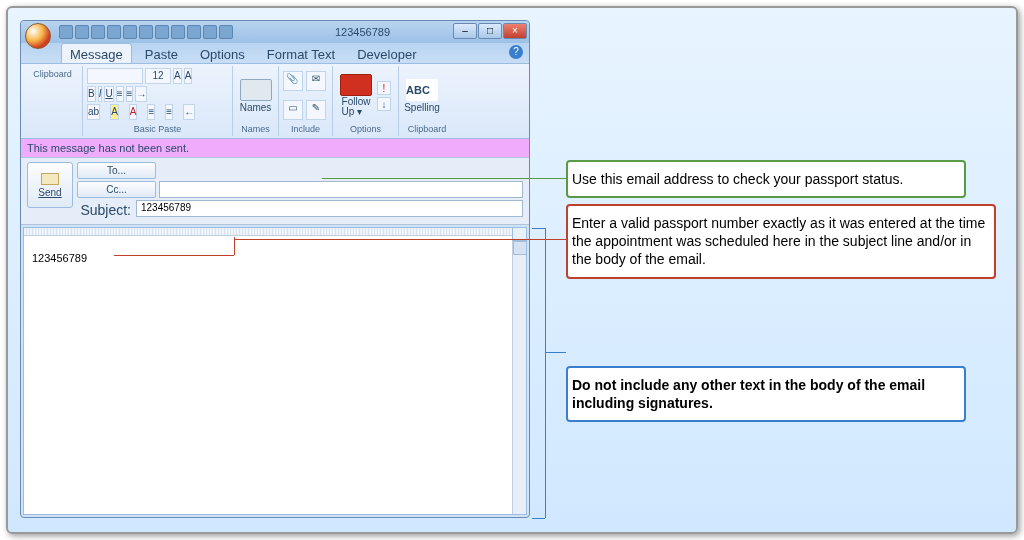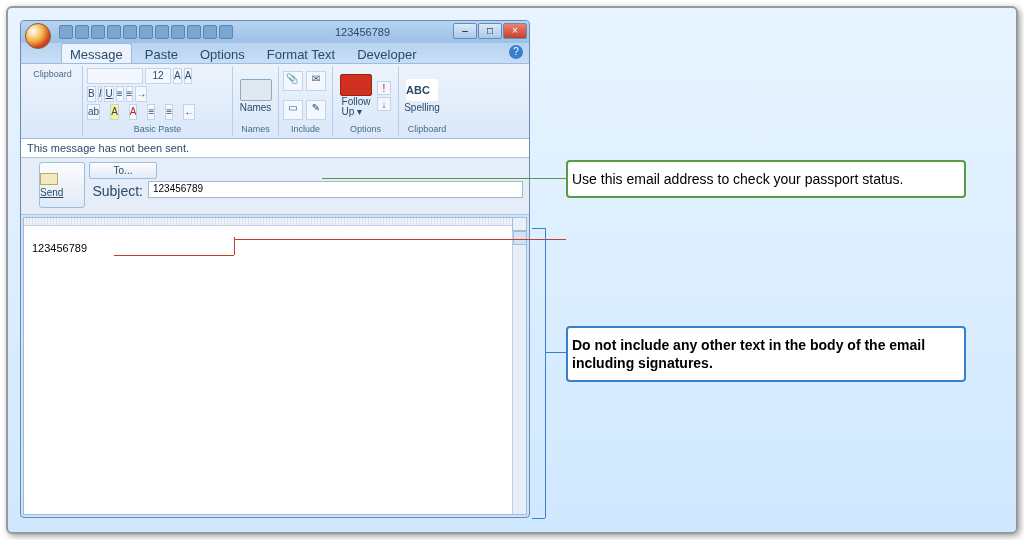--- a/index.html
+++ b/index.html
@@ -144,52 +144,51 @@
   .basictext { width: 150px; }
   .bt-cell {
     border: 1px solid #c0d4ec;
     background: #f4f8fe;
     font-size: 10px;
     text-align: center;
     line-height: 14px;
     color: #2b4a6a;
   }
   .info-bar {
-    background: #ffffff;
+    background: #f0abfc;
     border-bottom: 1px solid #b0c4dc;
     color: #2b4a6a;
     font-size: 11px;
     padding: 3px 6px;
   }
   .header-area {
     background: #e4edf8;
     padding: 4px 6px 6px;
     display: flex;
     gap: 4px;
     border-bottom: 1px solid #b0c4dc;
   }
   .send-btn {
     width: 46px; height: 46px;
     background: linear-gradient(#fdfdfe,#e0eaf6);
     border: 1px solid #9cbce0;
     border-radius: 3px;
-    display: flex; flex-direction: column; align-items: flex-start; justify-content: center;
+    display: flex; flex-direction: column; align-items: center; justify-content: center;
     font-size: 10px; color: #2b4a6a;
     gap: 2px;
-    margin-left: 12px;
   }
   .send-ico {
     width: 18px; height: 12px;
     background: #f4e8c0;
     border: 1px solid #c0a860;
   }
   .fields { flex: 1; display: flex; flex-direction: column; gap: 2px; }
   .field-row { display: flex; gap: 3px; }
   .field-btn {
-    width: 68px;
+    width: 79px;
     background: linear-gradient(#fdfdfe,#e0eaf6);
     border: 1px solid #9cbce0;
     border-radius: 2px;
     font-size: 10px;
     color: #2b4a6a;
     text-align: center;
     padding: 2px 0;
   }
   .field-label {
     width: 56px;
@@ -250,21 +249,21 @@
     background: #fff;
     border: 2px solid;
     border-radius: 4px;
     padding: 8px 4px;
     font-size: 14px;
     line-height: 1.3;
     color: #000;
   }
   .callout.green { border-color: #5a9a46; }
   .callout.red   { border-color: #c0402c; }
-  .callout.blue  { border-color: #3a7ed0; }
+  .callout.blue  { border-color: #3a7ed0; margin-top: 40px; }
   .line {
     position: absolute;
     background: currentColor;
   }
 </style>
 </head>
 <body>
 
 <div class="outer">
 
@@ -386,37 +385,42 @@
     <div class="header-area">
       <div class="send-btn">
         <div class="send-ico"></div>
         <span style="text-decoration:underline">Send</span>
       </div>
       <div class="fields">
         <div class="field-row">
           <div class="field-btn">To...</div>
         </div>
         <div class="field-row">
+          <div class="field-btn">Cc...</div>
+          <div class="field-input"></div>
+        </div>
+        <div class="field-row">
           <div class="field-label">Subject:</div>
           <div class="field-input">123456789</div>
         </div>
       </div>
     </div>
 
     <div class="body-area">
       <div class="ruler"></div>
       <div class="ruler-toggle"></div>
       <div class="scroll-track">
         <div class="scroll-btn"></div>
       </div>
       <div class="body-text">123456789</div>
     </div>
   </div>
 
   <div class="callout green" style="top:152px;left:558px;width:400px">Use this email address to check your passport status.</div>
+  <div class="callout red" style="top:196px;left:558px;width:430px">Enter a valid passport number exactly as it was entered at the time the appointment was scheduled here in the subject line and/or in the body of the email.</div>
   <div class="callout blue" style="top:318px;left:558px;width:400px;font-weight:bold">Do not include any other text in the body of the email including signatures.</div>
 
   <div class="line" style="color:#5a9a46;top:170px;left:314px;width:244px;height:1px"></div>
   <div class="line" style="color:#c0402c;top:229px;left:226px;width:1px;height:18px"></div>
   <div class="line" style="color:#c0402c;top:247px;left:106px;width:120px;height:1px"></div>
   <div class="line" style="color:#c0402c;top:231px;left:226px;width:332px;height:1px"></div>
   <div class="line" style="color:#3a7ed0;top:220px;left:537px;width:1px;height:290px"></div>
   <div class="line" style="color:#3a7ed0;top:220px;left:524px;width:13px;height:1px"></div>
   <div class="line" style="color:#3a7ed0;top:510px;left:524px;width:13px;height:1px"></div>
   <div class="line" style="color:#3a7ed0;top:344px;left:537px;width:21px;height:1px"></div>

